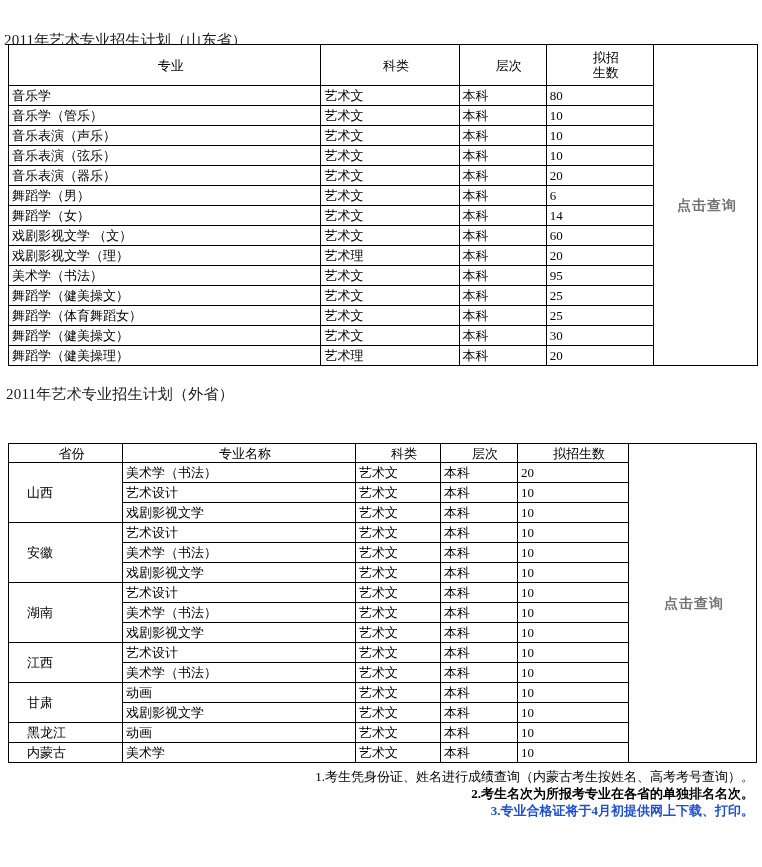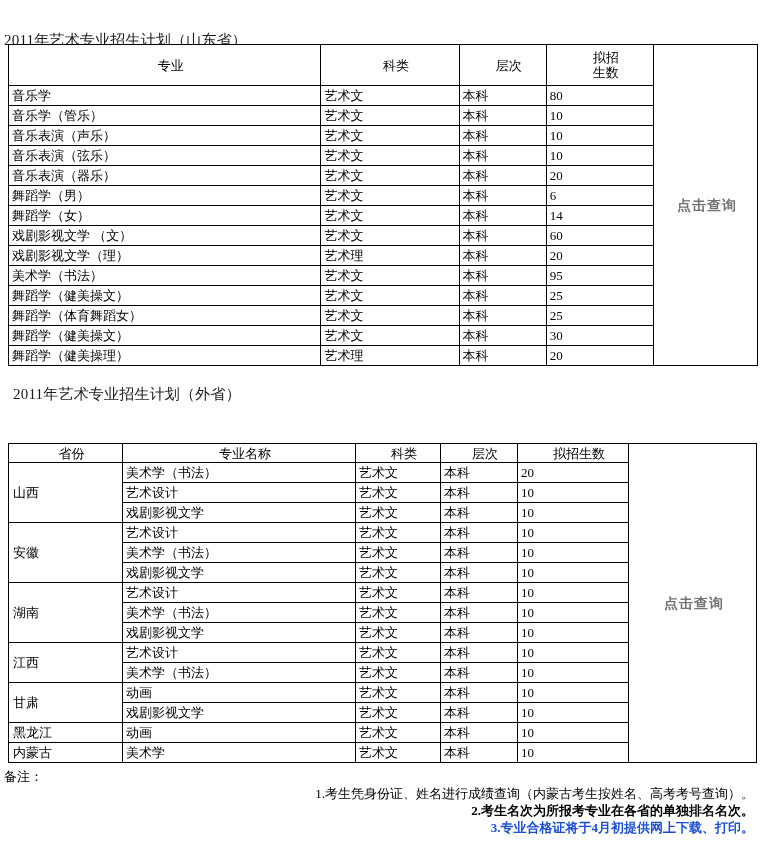--- a/index.html
+++ b/index.html
@@ -27,21 +27,21 @@
   .section-title {
     font-family: "Liberation Serif", "DejaVu Serif", serif;
     font-size: 15px;
     line-height: 18px;
     color: #1a1a1a;
     font-weight: normal;
     letter-spacing: 0.2px;
     white-space: nowrap;
   }
   #title-1 { position: absolute; left: 4px; top: 3px; margin-top: 28px; }
-  #title-2 { position: absolute; left: 13px; top: 385px; }
+  #title-2 { position: absolute; left: 6px; top: 385px; }
 
   
   table.plan {
     position: absolute;
     border-collapse: collapse;
     table-layout: fixed;
     font-family: "Liberation Serif", "DejaVu Serif", serif;
     font-size: 13px;
     color: #000000;
     background: #ffffff;
@@ -74,21 +74,21 @@
   #table-2 .col-prov    { width: 114px; }
   #table-2 .col-major   { width: 233px; }
   #table-2 .col-cat     { width: 85px; }
   #table-2 .col-level   { width: 77px; }
   #table-2 .col-quota   { width: 111px; }
   #table-2 .col-action  { width: 128px; }
   #table-2 tr.hdr td { height: 18px; }
   #table-2 tr.body td { height: 19px; }
   #table-2 td.prov {
     text-align: left;
-    padding-left: 4px;
+    padding-left: 18px;
     vertical-align: middle;
   }
 
   .query-cell {
     text-align: center;
     vertical-align: middle;
     padding: 0;
   }
   .query-link {
     color: #737373;
@@ -353,21 +353,20 @@
           <td class="prov" rowspan="1">内蒙古</td>
           <td class="l">美术学</td>
           <td class="l">艺术文</td>
           <td class="l">本科</td>
           <td class="l">10</td>
         </tr>
       </tbody>
   </table>
 
   <div id="notes">
-    <span class="notes-heading">备注：</span>
     <ol id="notes-list">
         <li class=""><span class="num">1.</span><span>考生凭身份证、姓名进行成绩查询（内蒙古考生按姓名、高考考号查询）。</span></li>
         <li class="bold"><span class="num">2.</span><span>考生名次为所报考专业在各省的单独排名名次。</span></li>
         <li class="blue"><span class="num">3.</span><span>专业合格证将于4月初提供网上下载、打印。</span></li>
       </ol>
   </div>
 
 </div>
 
 </body></html>

